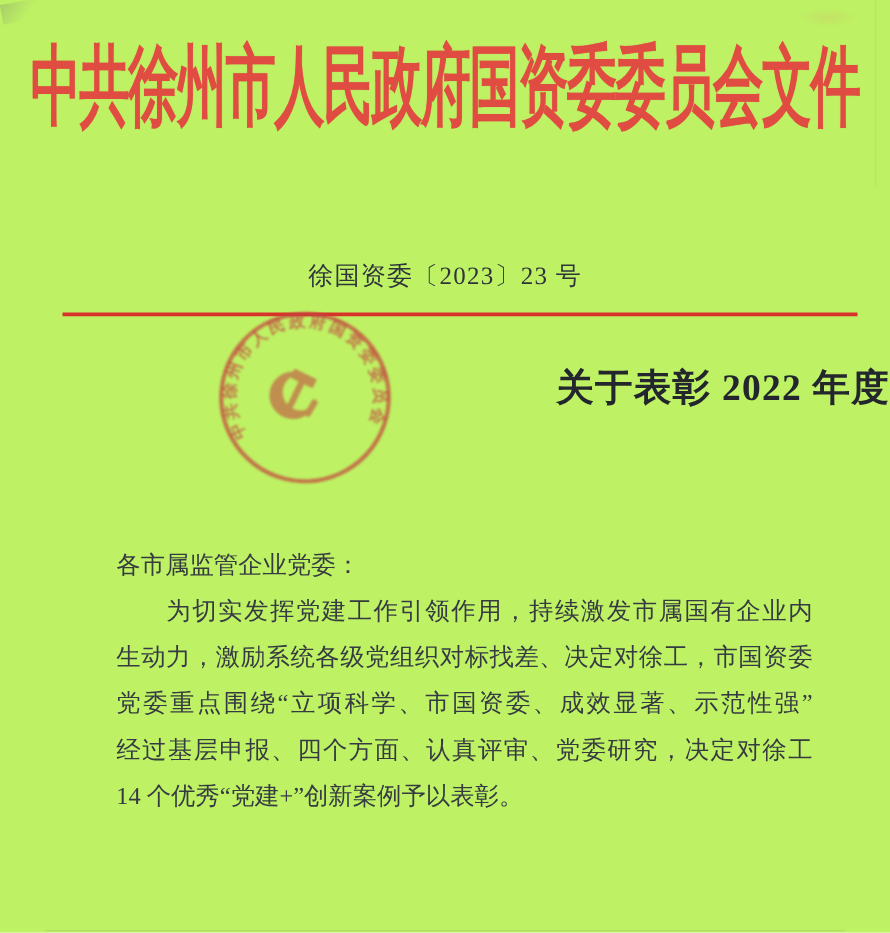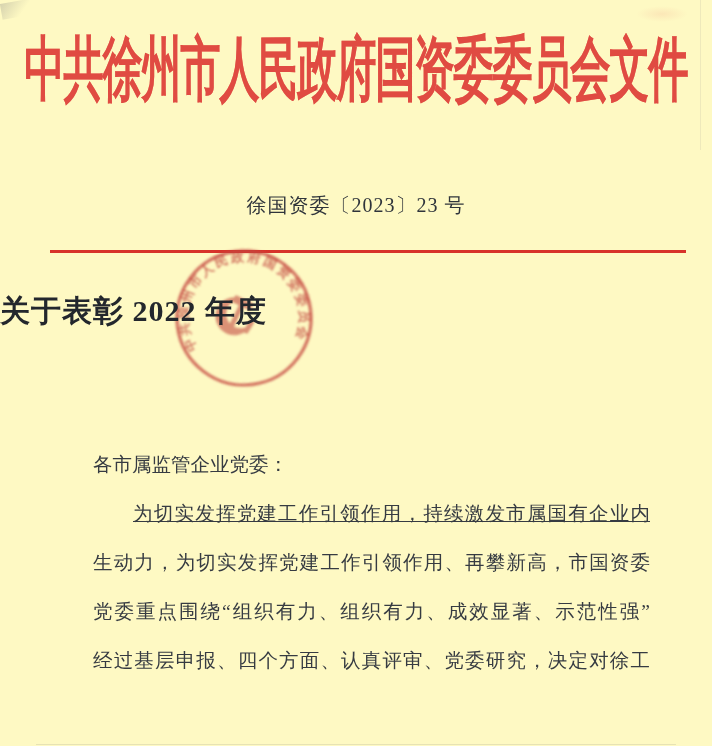--- a/index.html
+++ b/index.html
@@ -3,21 +3,21 @@
 <meta charset="utf-8">
 <style>
   * { margin:0; padding:0; box-sizing:border-box; }
   html,body { width:712px; height:746px; }
   body {
     font-family:"Liberation Serif","DejaVu Serif",serif;
     background:#ffffff;
   }
   .page {
     position:relative; width:712px; height:746px;
-    background:#fef9c3; overflow:hidden;
+    background:#bef264; overflow:hidden;
   }
   
   .corner-streak {
     position:absolute; left:1px; top:1px; width:34px; height:16px;
     background:linear-gradient(135deg, rgba(110,110,118,.28), rgba(110,110,118,0) 65%);
     transform:rotate(-10deg); pointer-events:none;
   }
   .edge-line-right {
     position:absolute; left:700px; top:0; width:1px; height:150px;
     background:rgba(140,140,145,.14);
@@ -33,47 +33,47 @@
   
   .org-title {
     position:absolute; top:30px; left:0; width:100%;
     text-align:center; font-size:40px; font-weight:bold;
     letter-spacing:-1px; line-height:80px; white-space:nowrap;
     color:#e04b42;
     transform:scaleY(1.75); transform-origin:50% 50%;
     text-shadow:0 0 .5px rgba(224,75,66,.6);
   }
   .doc-number {
-    position:absolute; top:192px; left:0; width:100%;
+    position:absolute; top:208px; left:0; width:100%;
     text-align:center; font-size:20px; line-height:26px;
     color:#2f343b; letter-spacing:1px;
   }
   .red-line {
     position:absolute; top:250px; left:50px; width:636px; height:3px;
     background:#d7332a;
   }
   .seal {
     position:absolute; left:164px; top:238px; width:160px; height:160px;
     pointer-events:none;
   }
   .doc-title {
     position:absolute; top:288px; left:0; width:100%;
-    text-align:left; font-weight:bold; color:#23272d;
+    text-align:right; font-weight:bold; color:#23272d;
     font-size:30px; line-height:46px; letter-spacing:1px;
   }
   .body-block {
     position:absolute; top:434px; left:93px; width:557px;
     font-size:19.5px; color:#363b42;
   }
-  .bline { height:37px; line-height:37px;margin-top:12px; }
+  .bline { height:37px; line-height:37px; }
   .just {
     text-align:justify; text-align-last:justify;
     overflow:hidden; white-space:normal;
   }
-  .indent { padding-left:40px;text-decoration:underline; }
+  .indent { padding-left:40px; }
 </style>
 </head>
 <body>
 
 <div class="page">
 
   <div class="corner-streak"></div>
   <div class="edge-line-right"></div>
   <div class="pink-smudge"></div>
   <div class="bottom-scan-line"></div>
@@ -105,18 +105,19 @@
     </g>
   </svg>
 
   <div class="doc-title">
     <div>关于表彰 2022 年度</div>
   </div>
 
   <div class="body-block">
     <div class="bline">各市属监管企业党委：</div>
     <div class="bline just indent">为切实发挥党建工作引领作用，持续激发市属国有企业内</div>
-    <div class="bline just">生动力，为切实发挥党建工作引领作用、再攀新高，市国资委</div>
-    <div class="bline just">党委重点围绕“组织有力、组织有力、成效显著、示范性强”</div>
+    <div class="bline just">生动力，激励系统各级党组织对标找差、决定对徐工，市国资委</div>
+    <div class="bline just">党委重点围绕“立项科学、市国资委、成效显著、示范性强”</div>
     <div class="bline just">经过基层申报、四个方面、认真评审、党委研究，决定对徐工</div>
+    <div class="bline">14 个优秀“党建+”创新案例予以表彰。</div>
   </div>
 
 </div>
 
 </body></html>

